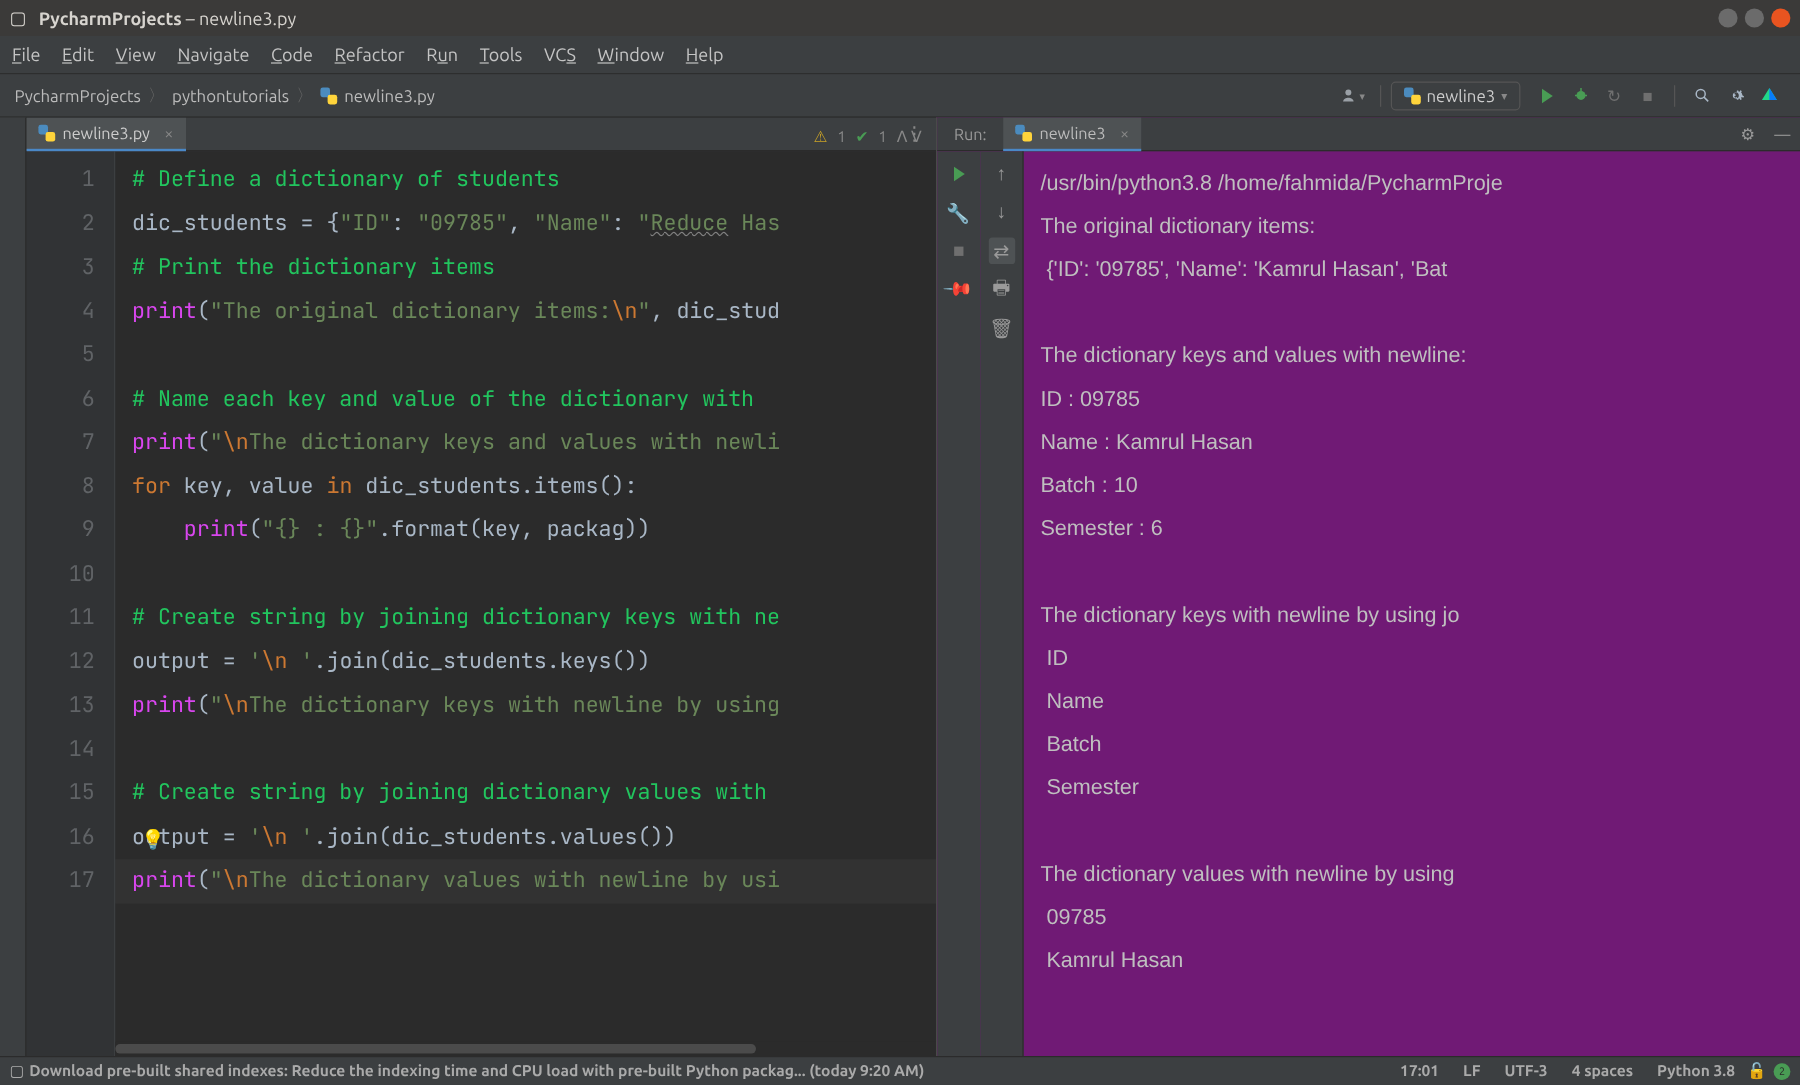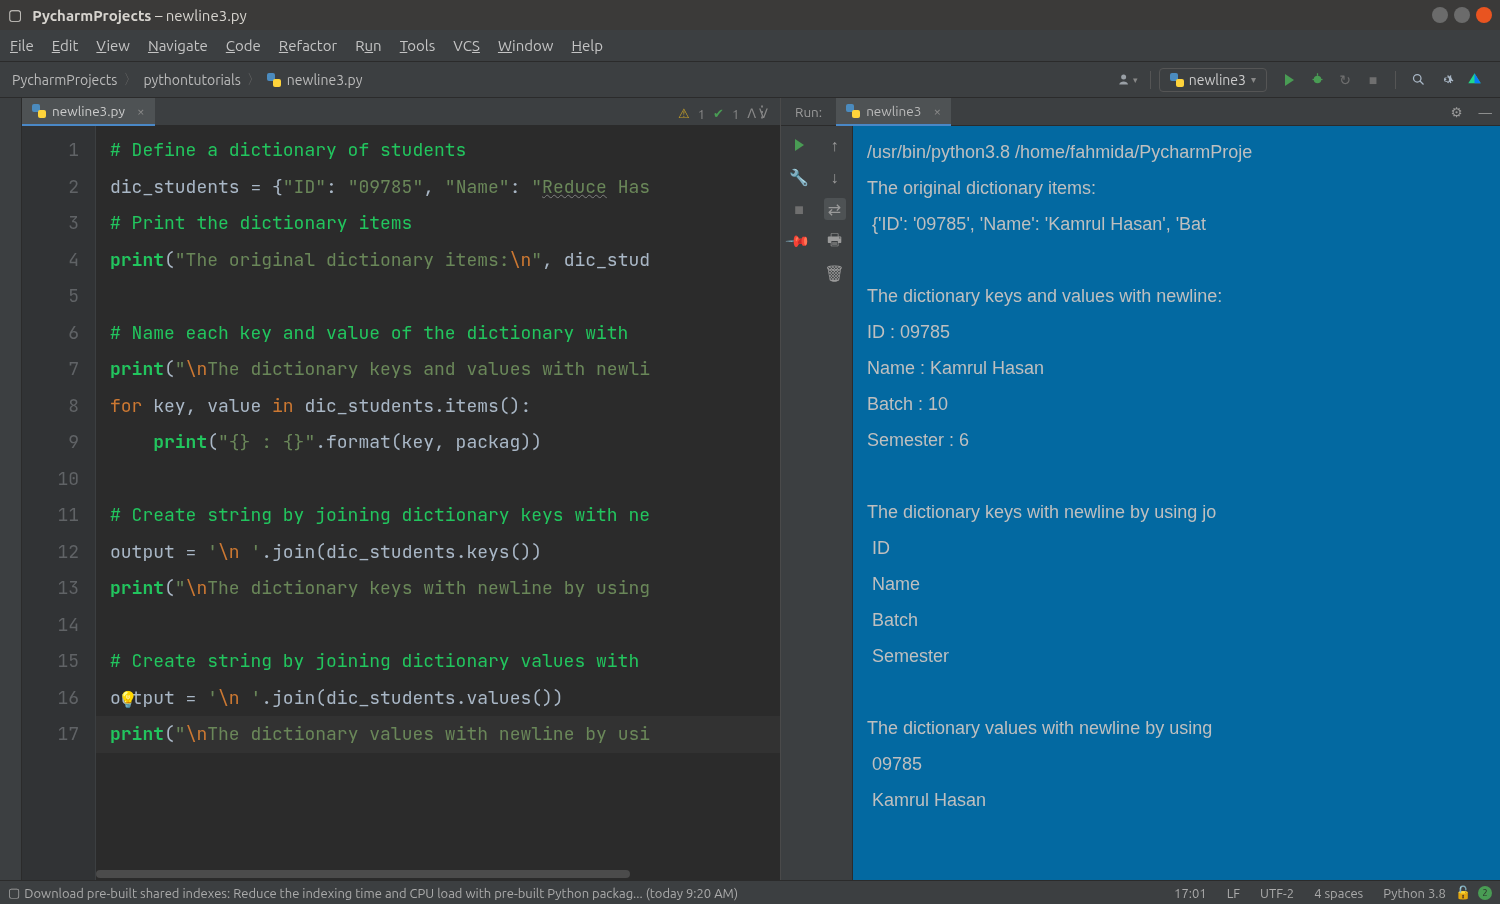--- a/index.html
+++ b/index.html
@@ -50,26 +50,26 @@
   .linenos div { height:36.5px; }
   .code-scroll { flex:1; overflow:hidden; padding:6px 0 6px 14px; position:relative; min-width:0; }
   .code-scroll pre { font-family:inherit; font-size:inherit; line-height:inherit; white-space:pre; }
   .insp { position:absolute; top:8px; right:12px; display:flex; gap:8px; align-items:center;
     font-size:13px; color:#888; z-index:3; }
   .bulb { position:absolute; left:96px; top:calc(28px + 6px + 15*36.5px + 10px); font-size:16px; z-index:3; }
   .c-kw { color:#cc7832; }
   .c-str { color:#6a8759; }
   .c-com { color:#22c55e; }
   .c-id { color:#a9b7c6; }
-  .c-fn { color:#22c55e;font-weight:bold; }
+  .c-fn { color:#d946ef; }
   .c-esc { color:#cc7832; }
   .c-underwave { text-decoration: underline wavy #808080 1px; }
   .curline { position:absolute; left:0; right:0; height:36.5px; background:#323232;
     top:calc(28px + 6px + 16*36.5px); z-index:0; }
-  .run-pane { width:720px; background:#0369a1; border-left:1px solid #4a4a4a;
+  .run-pane { width:720px; background:#701a75; border-left:1px solid #4a4a4a;
     display:flex; flex-direction:column; min-width:0; }
   .run-header { height:28px; display:flex; align-items:center; background:#3c3f41;
     border-bottom:1px solid #2b2b2b; font-size:13.5px; color:#bbb; }
   .run-header .lbl { padding:0 14px; color:#999; }
   .run-tab { display:flex; align-items:center; gap:6px; height:28px; padding:0 10px;
     background:#4e5254; border-bottom:2px solid #4a88c7; cursor:pointer; }
   .run-header .spacer { flex:1; }
   .run-header .gear, .run-header .hide { padding:0 8px; color:#9a9a9a; cursor:pointer; }
   .run-body { flex:1; display:flex; overflow:hidden; }
   .run-tool-col { width:36px; display:flex; flex-direction:column; align-items:center;
@@ -78,21 +78,21 @@
     gap:10px; padding-top:8px; background:#3c3f41; border-right:1px solid #2b2b2b; }
   .run-tool { width:22px; height:22px; display:flex; align-items:center; justify-content:center;
     color:#9a9a9a; cursor:pointer; }
   .run-tool.sel { background:#4e5254; border-radius:3px; }
   .console { flex:1; overflow:hidden; padding:8px 0 8px 14px;
     font-family:Liberation Sans, sans-serif; font-size:18px; line-height:36px;
     color:#bfbfbf; white-space:pre; min-width:0; }
   .statusbar { height:24px; background:#3c3f41; border-top:1px solid #2b2b2b;
     display:flex; align-items:center; font-size:13px; color:#aaa; padding:0 8px; }
   .statusbar .spacer { flex:1; }
-  .status-seg { margin:0 10px; cursor:pointer; }
+  .status-seg { margin:0 10px; cursor:pointer;font-weight:bold; }
   .green-dot { width:14px; height:14px; border-radius:50%; background:#499c54;
     display:inline-flex; align-items:center; justify-content:center; color:#2b2b2b;
     font-size:9px; margin-left:6px; }
   .hsb { position:absolute; left:0; right:0; bottom:0; height:12px; background:#2b2b2b; }
   .hsb-thumb { position:absolute; left:0; width:78%; top:2px; height:8px; background:#4b4b4b;
     border-radius:4px; cursor:pointer; }
   .vdiv { width:1px; height:18px; background:#555; margin:0 8px; }
   svg.icn { width:15px; height:15px; }
 </style>
 </head>
@@ -298,20 +298,20 @@
     </div>
   </div>
 </div>
 
 <div class="statusbar">
   <span>▢</span>
   <span class="status-seg" style="margin-left:4px">Download pre-built shared indexes: Reduce the indexing time and CPU load with pre-built Python packag... (today 9:20 AM)</span>
   <div class="spacer"></div>
   <span class="status-seg">17:01</span>
   <span class="status-seg">LF</span>
-  <span class="status-seg">UTF-2</span>
+  <span class="status-seg">UTF-3</span>
   <span class="status-seg">4 spaces</span>
   <span class="status-seg">Python 3.8</span>
   <span>🔓</span>
   <span class="green-dot">
       <span>2</span>
     </span>
 </div>
 
 </body></html>

